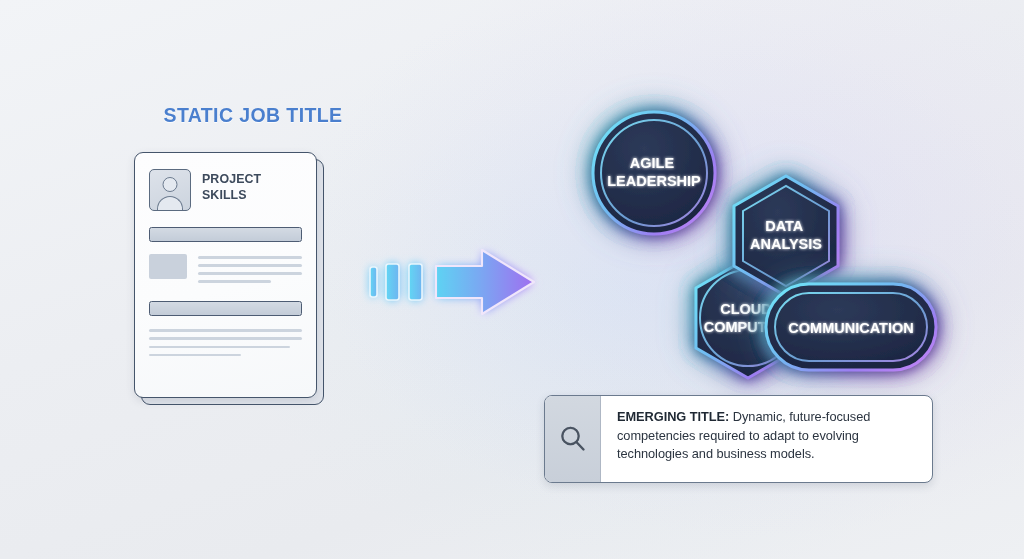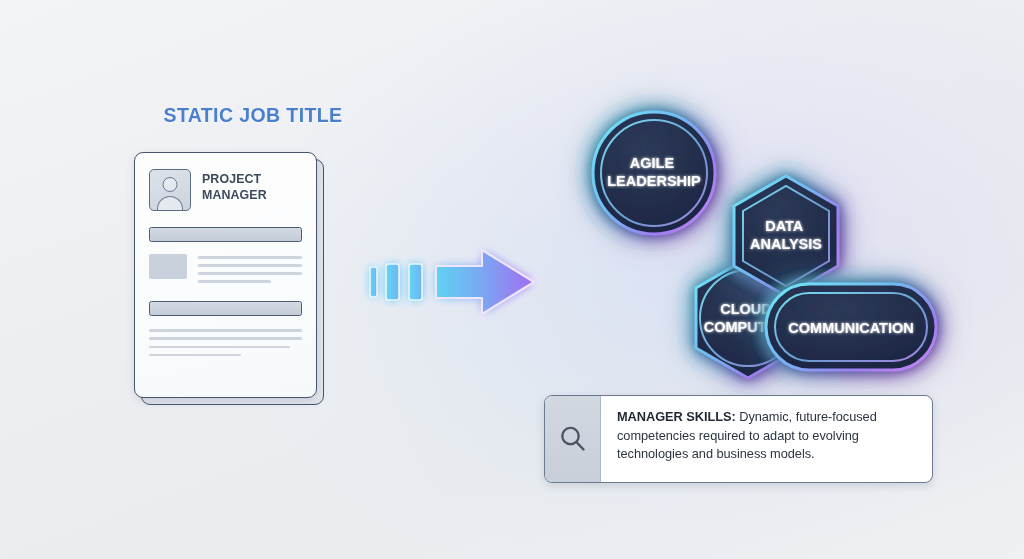--- a/index.html
+++ b/index.html
@@ -248,21 +248,21 @@
     <div class="doc-sheet-back"></div>
     <div class="doc-sheet">
 
       <div class="doc-head">
         <div class="avatar-box">
           <div class="avatar-head"></div>
           <div class="avatar-body"></div>
         </div>
         <div class="doc-role">
           <div>PROJECT</div>
-          <div>MANAGER</div>
+          <div>SKILLS</div>
         </div>
       </div>
 
       <div class="bar"></div>
 
       <div class="block-row">
         <div class="gray-block"></div>
         <div class="line-col">
           <div class="tline w100"></div>
           <div class="tline w100"></div>
@@ -392,17 +392,17 @@
 
   <div id="caption">
     <div id="caption-icon">
       <svg width="30" height="30" viewBox="0 0 30 30">
         <circle cx="12.5" cy="12" r="8.2" fill="none" stroke="#49536180" stroke-width="2.2"></circle>
         <circle cx="12.5" cy="12" r="8.2" fill="none" stroke="#495361" stroke-width="2"></circle>
         <line x1="18.6" y1="18.2" x2="25.5" y2="25.5" stroke="#495361" stroke-width="2.4" stroke-linecap="round"></line>
       </svg>
     </div>
     <div id="caption-text">
-      <b>MANAGER SKILLS:</b><span> Dynamic, future-focused competencies required to adapt to evolving technologies and business models.</span>
+      <b>EMERGING TITLE:</b><span> Dynamic, future-focused competencies required to adapt to evolving technologies and business models.</span>
     </div>
   </div>
 
 </div>
 
 </body></html>

